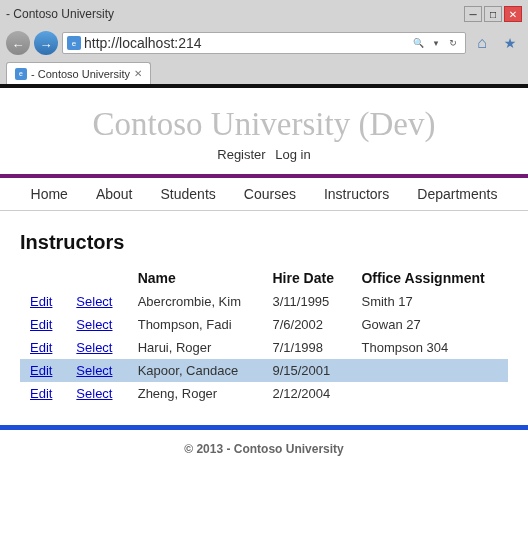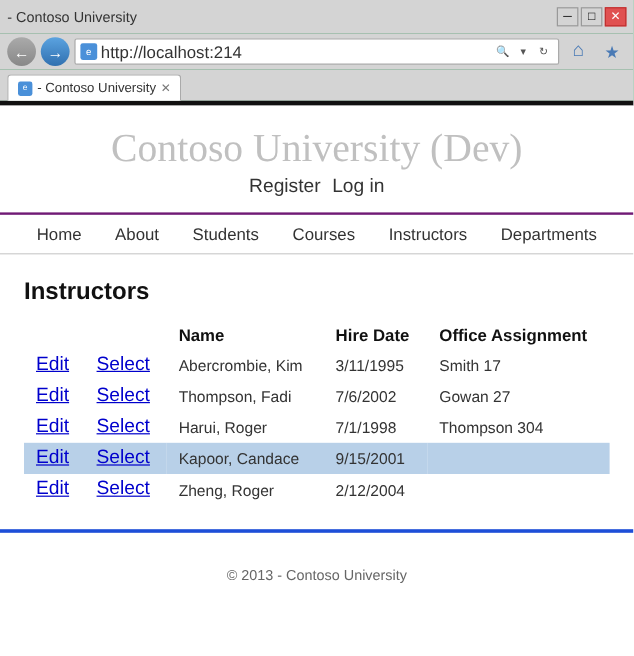--- a/index.html
+++ b/index.html
@@ -31,33 +31,33 @@
     .tab-close { font-size: 10px; color: #777; cursor: pointer; }
 
     
     .page { background: #fff; width: 528px; height: 489px; overflow-y: auto; }
 
     .site-header { text-align: center; padding: 18px 0 8px 0; }
     .site-title { font-size: 33px; color: #c0c0c0; font-family: Georgia, serif; font-weight: normal; }
     .site-links { font-size: 13px; color: #333; margin-top: 4px; }
     .site-links a { color: #333; text-decoration: none; margin: 0 3px; cursor: pointer; }
 
-    .nav-bar { display: flex; align-items: center; justify-content: center; gap: 0; border-top: 2px solid #701a75; border-bottom: 1px solid #ccc; padding: 8px 0; margin-top: 4px; background: #fff; }
+    .nav-bar { display: flex; align-items: center; justify-content: center; gap: 0; border-top: 4px solid #701a75; border-bottom: 1px solid #ccc; padding: 8px 0; margin-top: 4px; background: #fff; }
     .nav-item { font-size: 14px; color: #333; padding: 0 14px; cursor: pointer; }
 
     .content { padding: 20px 20px 10px 20px; }
     .page-heading { font-size: 20px; font-weight: bold; color: #111; margin-bottom: 12px; }
 
     table { border-collapse: collapse; width: 100%; }
     thead th { font-weight: bold; font-size: 14px; text-align: left; padding: 4px 10px; color: #111; }
     tbody td { font-size: 13px; padding: 4px 10px; color: #333; }
     tbody tr.highlighted { background: #b8d0e8; }
-    .link-cell { color: #0000cc; text-decoration: underline; cursor: pointer; font-size: 16px; }
+    .link-cell { color: #0000cc; text-decoration: underline; cursor: pointer; font-size: 13px; }
 
-    .footer { text-align: center; font-size: 12px; color: #666; padding: 28px 0 8px 0; border-top: 3px solid #1d4ed8; margin-top: 10px; }
+    .footer { text-align: center; font-size: 12px; color: #666; padding: 12px 0 8px 0; border-top: 5px solid #1d4ed8; margin-top: 10px; font-weight: bold; }
 
     .black-bar { height: 4px; background: #111; width: 100%; }
   </style>
 </head>
 <body>
 
 <div class="browser-chrome">
   <div class="title-bar">
     <div class="title-bar-left">
       <div class="title-text">- Contoso University</div>

